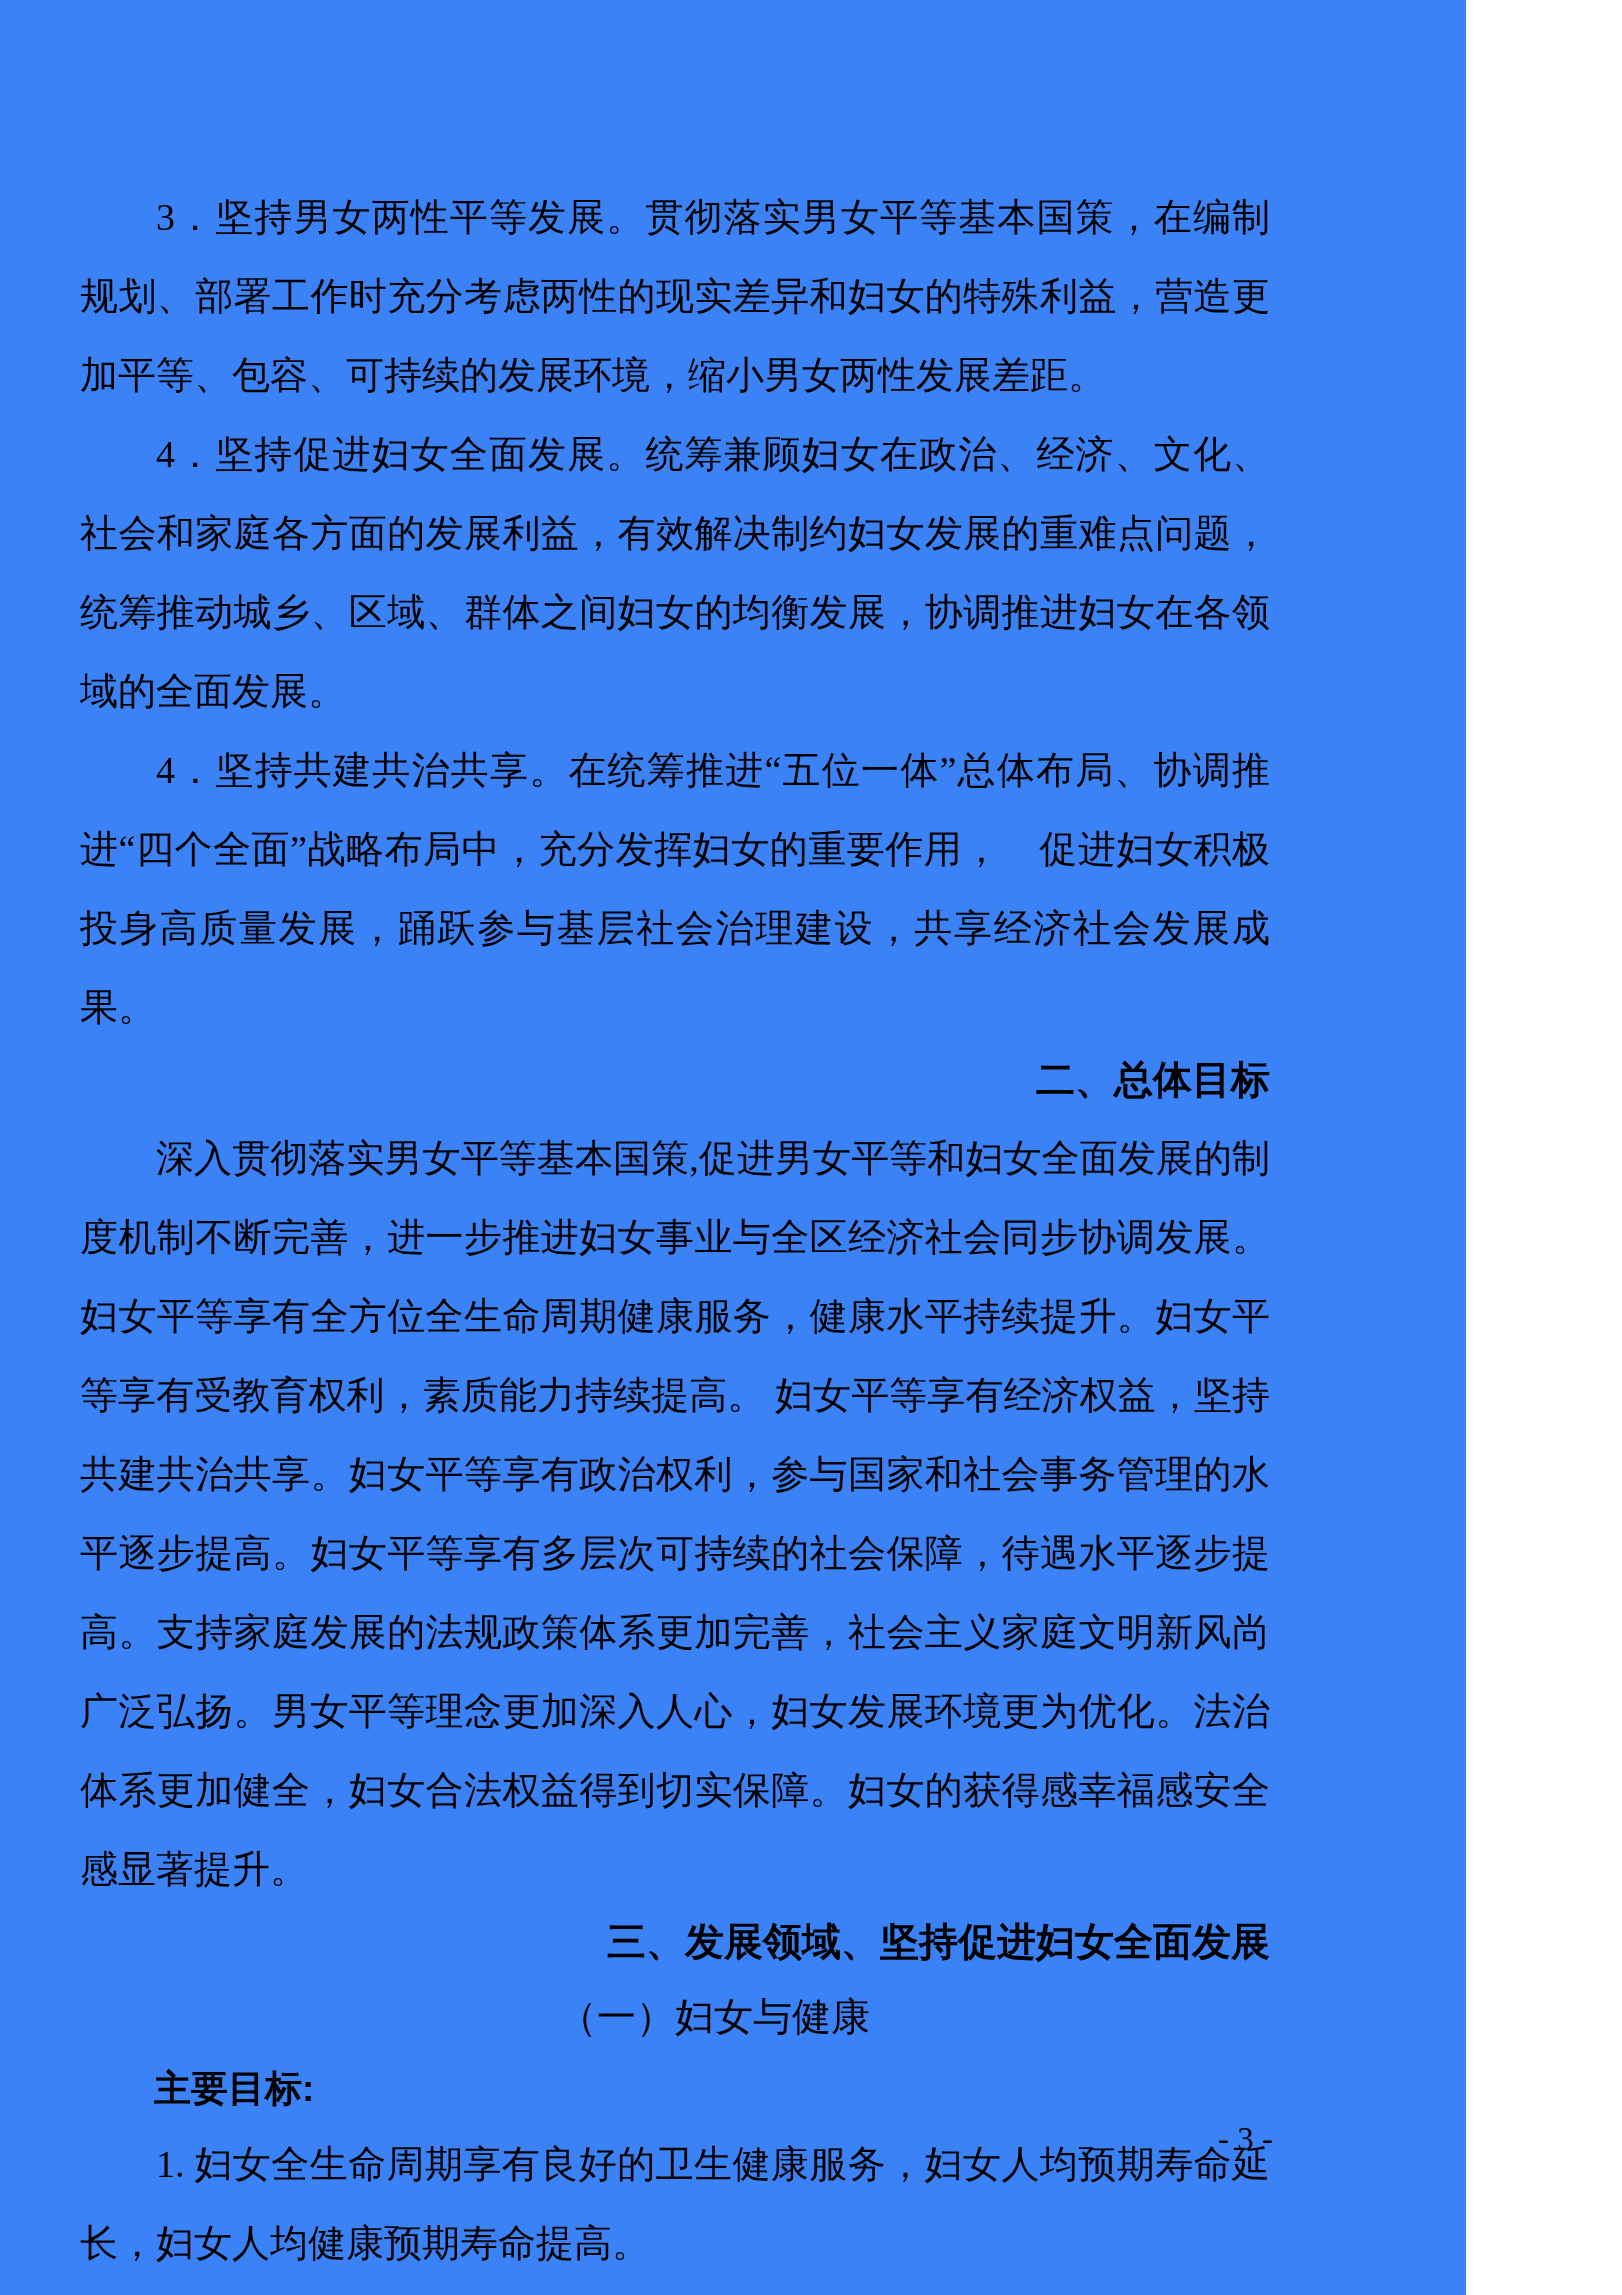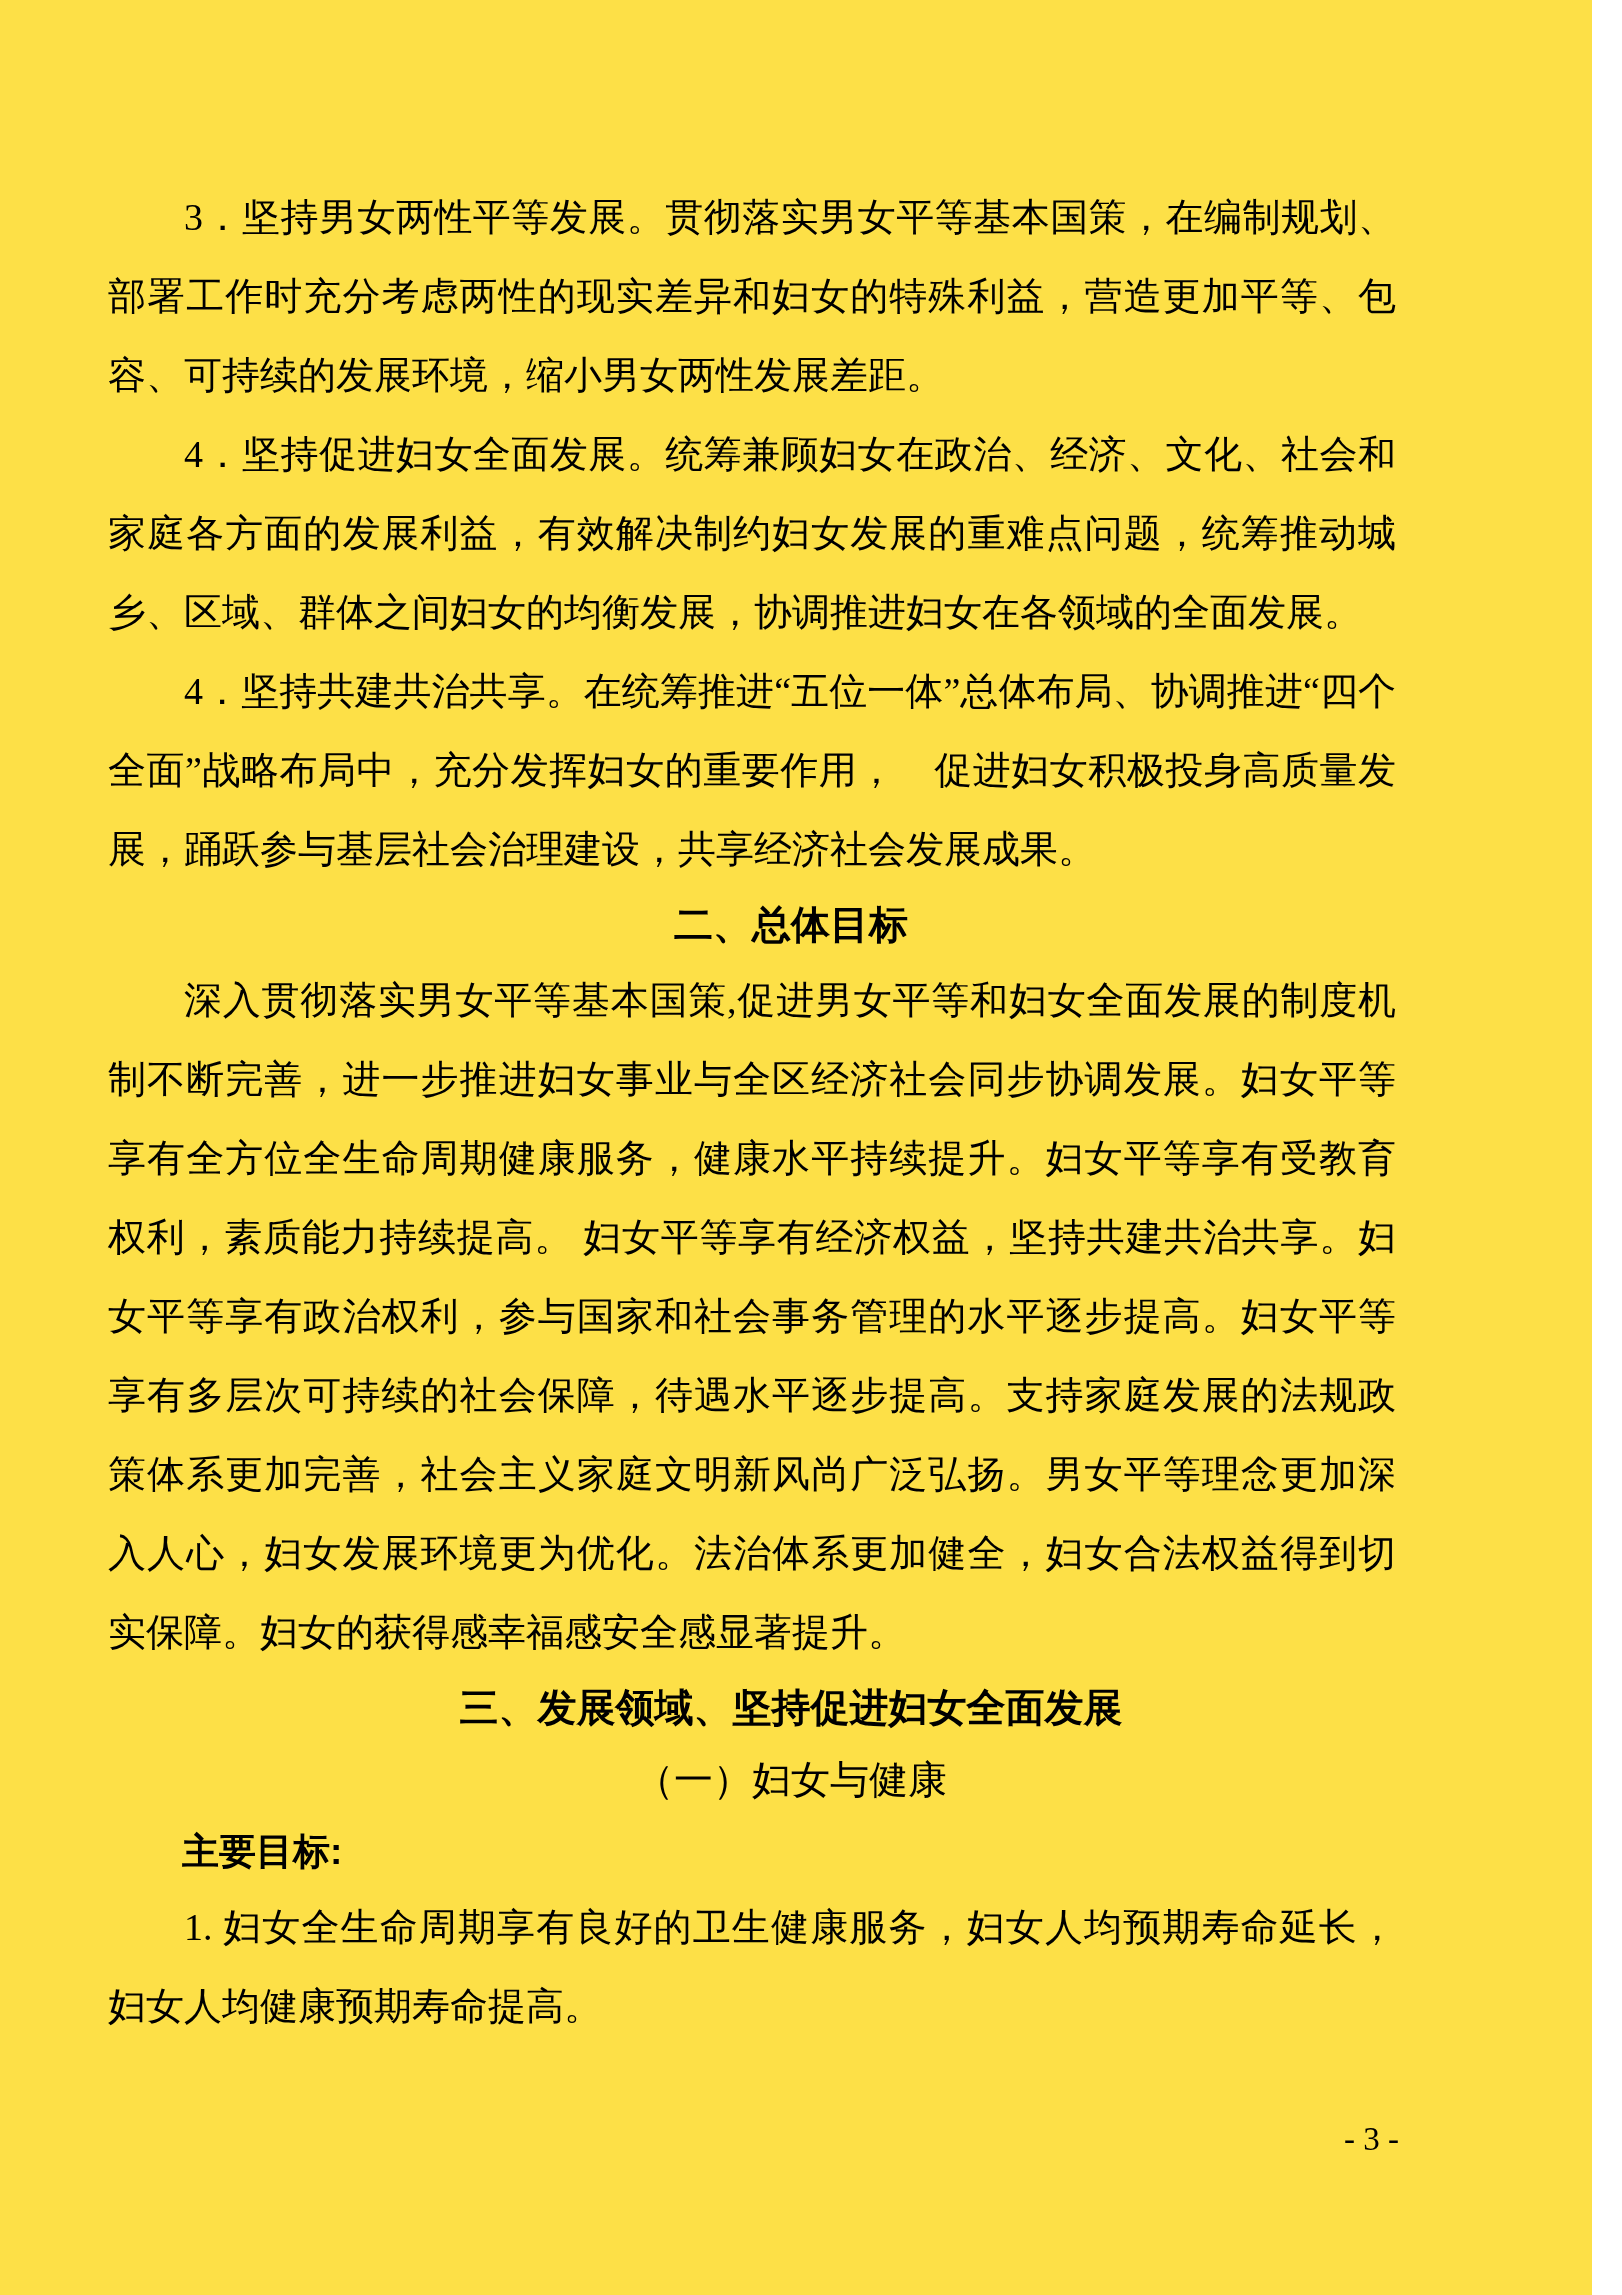--- a/index.html
+++ b/index.html
@@ -2,26 +2,26 @@
 <html style="font-size:10.5px"><head>
 <meta charset="utf-8">
 <style>
   html, body {
     margin: 0;
     padding: 0;
     background: #ffffff;
   }
   .page {
     position: relative;
-    width: 1592px;
+    width: 1466px;
     height: 2295px;
-    background: #fde047;
+    background: #3b82f6;
     color: #000000;
     box-sizing: border-box;
-    padding: 178px 196px 0 108px;
+    padding: 178px 196px 0 80px;
     font-family: "Liberation Serif", "DejaVu Serif", serif;
     font-size: 38px;
     overflow: hidden;
   }
   .content {
     width: 100%;
   }
   .para {
     margin: 0;
     text-indent: 2em;
@@ -30,23 +30,23 @@
     text-justify: inter-character;
     word-break: break-all;
     font-family: "Liberation Serif", "DejaVu Serif", serif;
     font-weight: 400;
   }
   .h1 {
     margin: 0;
     text-indent: 2em;
     line-height: 72px;
     font-size: 39px;
-    font-family: Liberation Serif, serif;
+    font-family: Liberation Mono, monospace;
     font-weight: 700;
-    text-align: center;
+    text-align: right;
   }
   .h2 {
     margin: 0;
     text-indent: 2em;
     line-height: 72px;
     font-size: 39px;
     font-family: "Liberation Serif", "DejaVu Serif", serif;
     font-weight: 400;
     text-align: center;
   }

